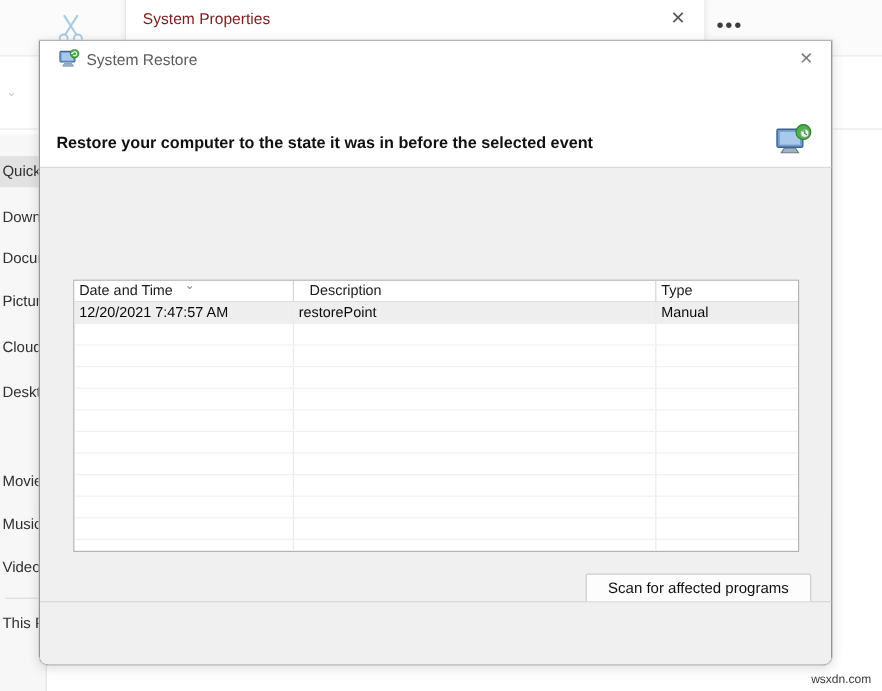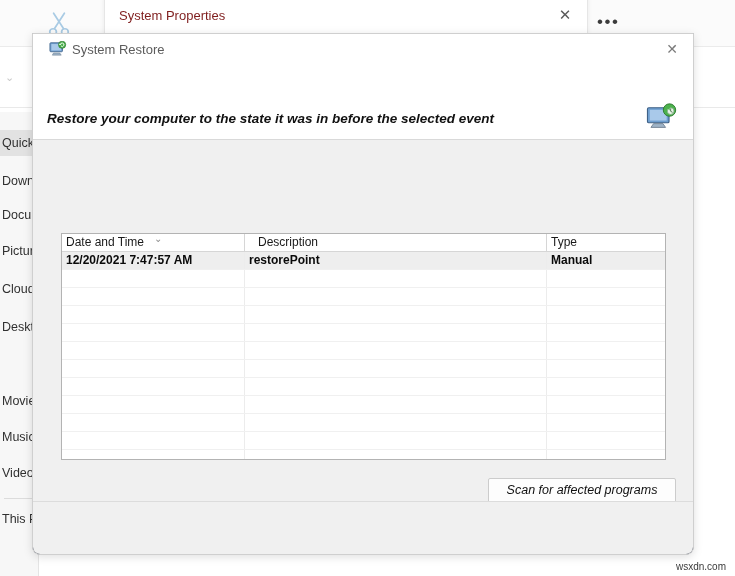--- a/index.html
+++ b/index.html
@@ -152,21 +152,20 @@
     font-size: 14px;
     color: #7a7a7a;
     font-family: "DejaVu Sans", sans-serif;
   }
   #restore-header {
     position: absolute;
     left: 0; top: 31px;
     width: 660px; height: 74px;
     background: #ffffff;
     border-bottom: 1px solid #d9d9d9;
-    font-style: italic;
   }
   #restore-heading {
     position: absolute;
     left: 14px; top: 46px;
     font-size: 13.5px;
     font-weight: bold;
     color: #111111;
   }
   #restore-banner-icon {
     position: absolute;
@@ -226,21 +225,21 @@
     color: #8d8d8d;
     font-family: "DejaVu Sans", sans-serif;
   }
 
   .list-row {
     display: flex;
     height: 18px;
     box-sizing: border-box;
     border-bottom: 1px solid #f0f0f0;
   }
-  .list-row.selected-row { background: #eeeeee; font-weight: bold; }
+  .list-row.selected-row { background: #eeeeee; }
   .cell {
     font-size: 12px;
     color: #0a0a0a;
     padding-left: 4px;
     box-sizing: border-box;
     line-height: 17px;
     white-space: nowrap;
     overflow: hidden;
   }
   .cell + .cell { border-left: 1px solid #ececec; }
@@ -258,21 +257,20 @@
     color: #101010;
     text-align: center;
     box-sizing: border-box;
     cursor: default;
     position: absolute;
   }
   #scan-button {
     left: 455px; top: 338px;
     width: 188px; height: 25px;
     line-height: 23px;
-    font-style: italic;
   }
 
   #restore-footer {
     position: absolute;
     left: 0; top: 467px;
     width: 660px; height: 53px;
     background: #f0f0f0;
     border-top: 1px solid #dcdcdc;
   }
 

